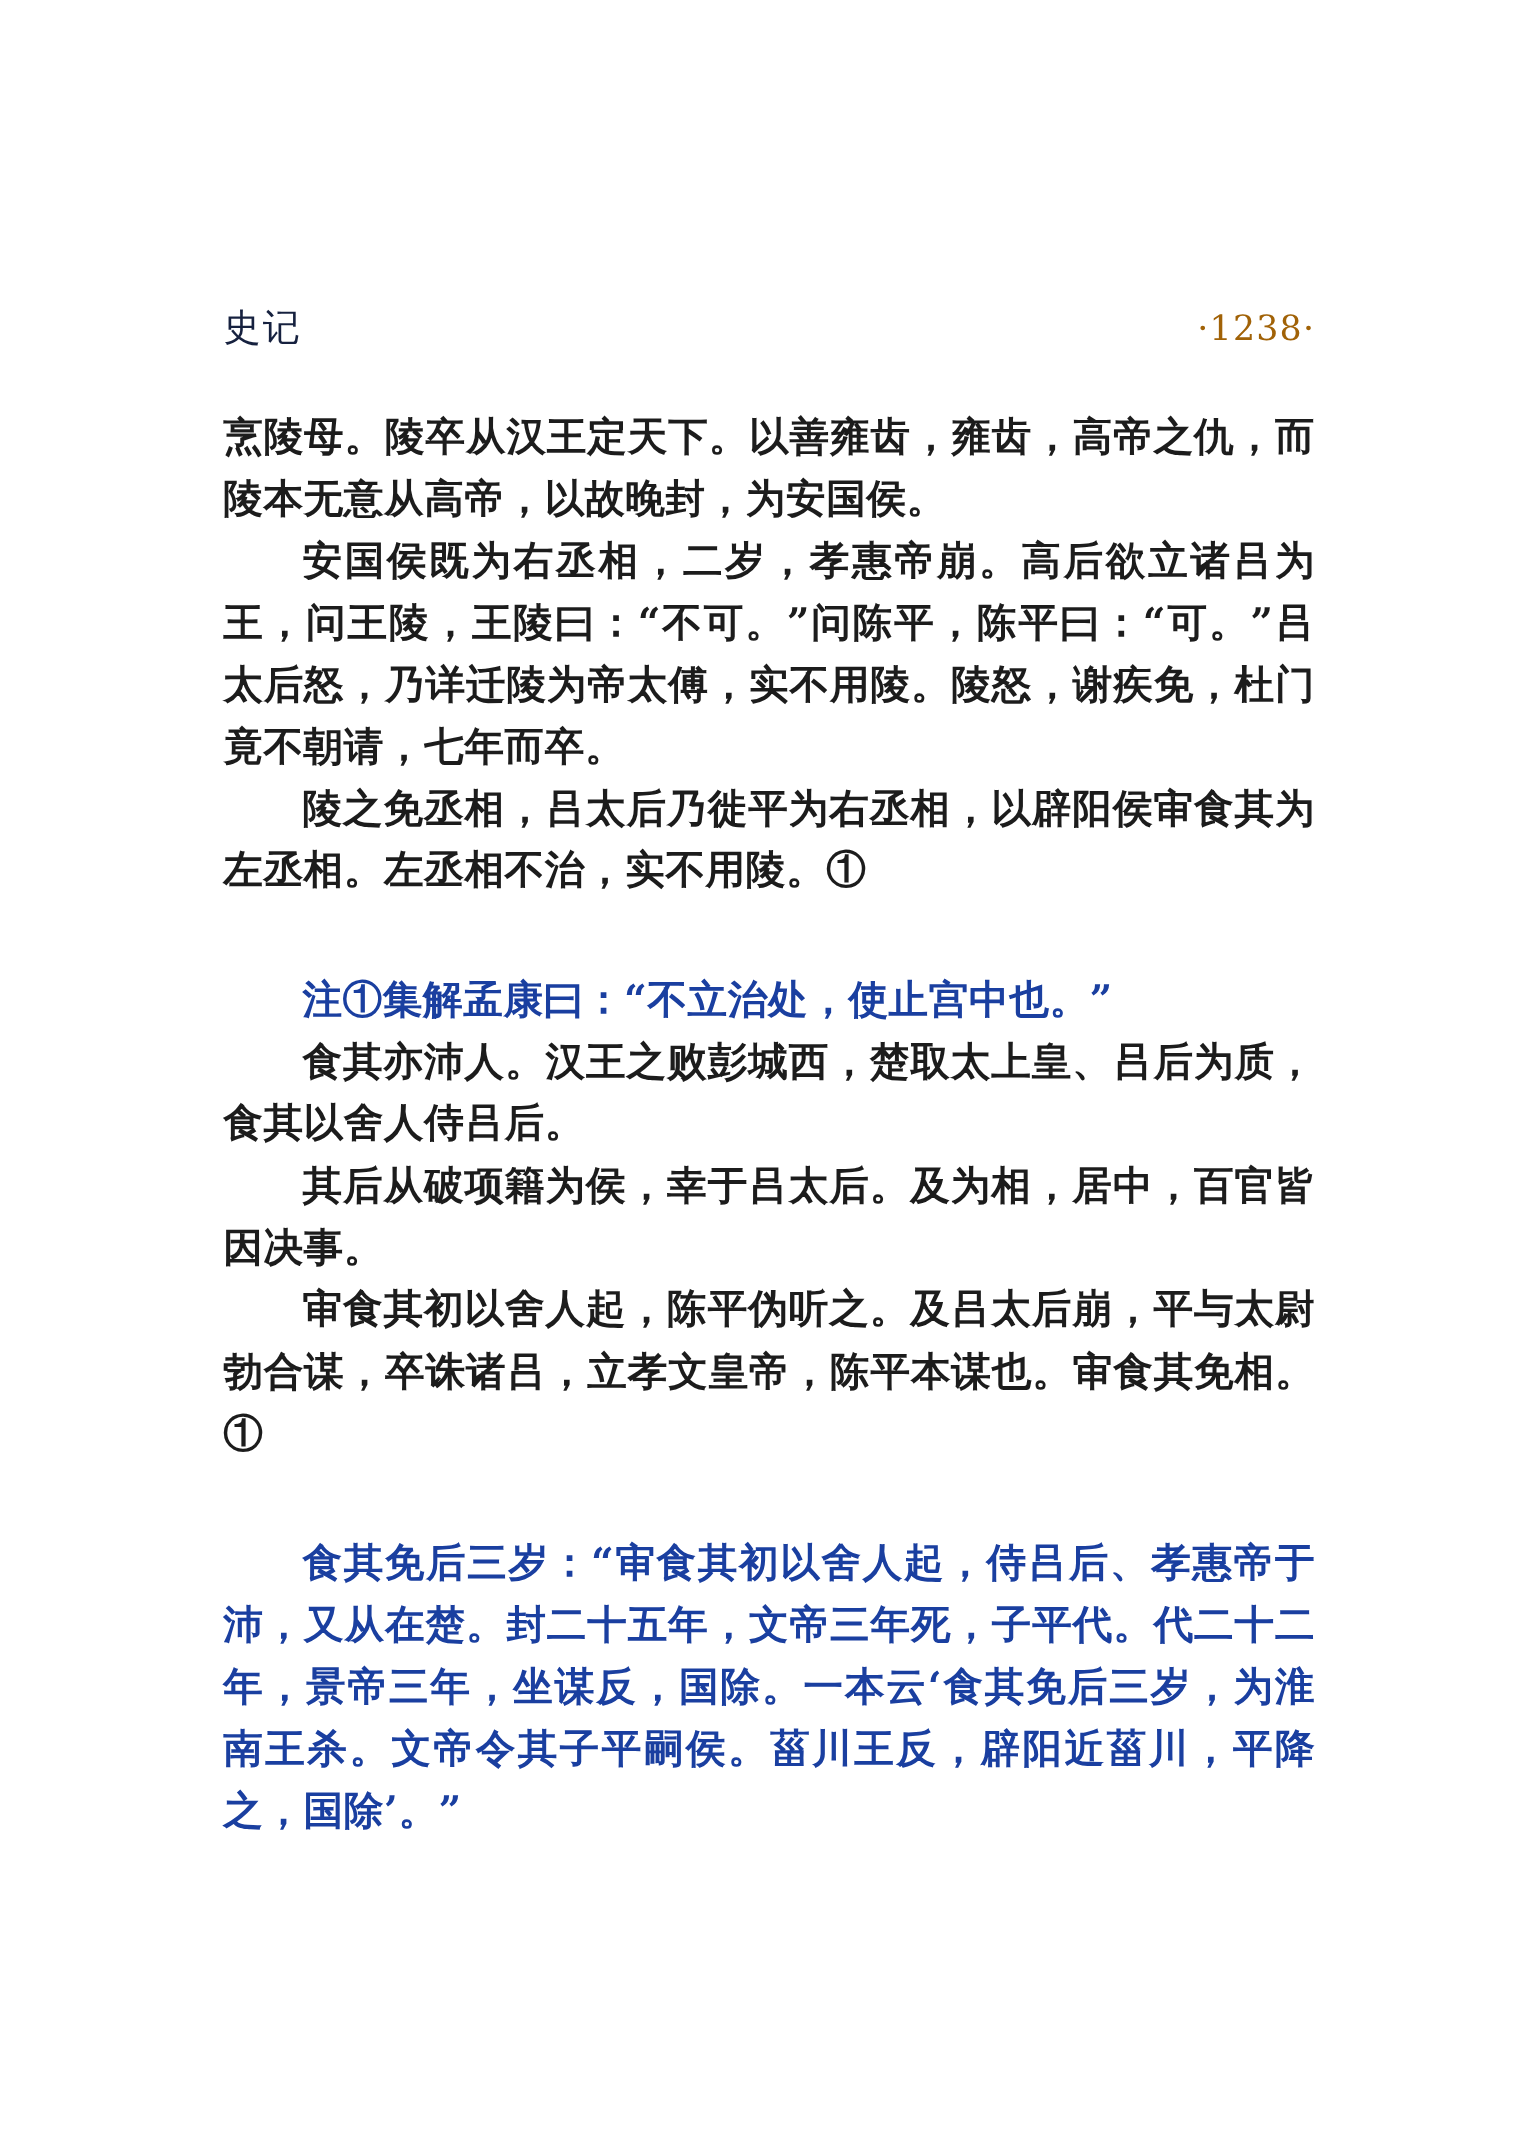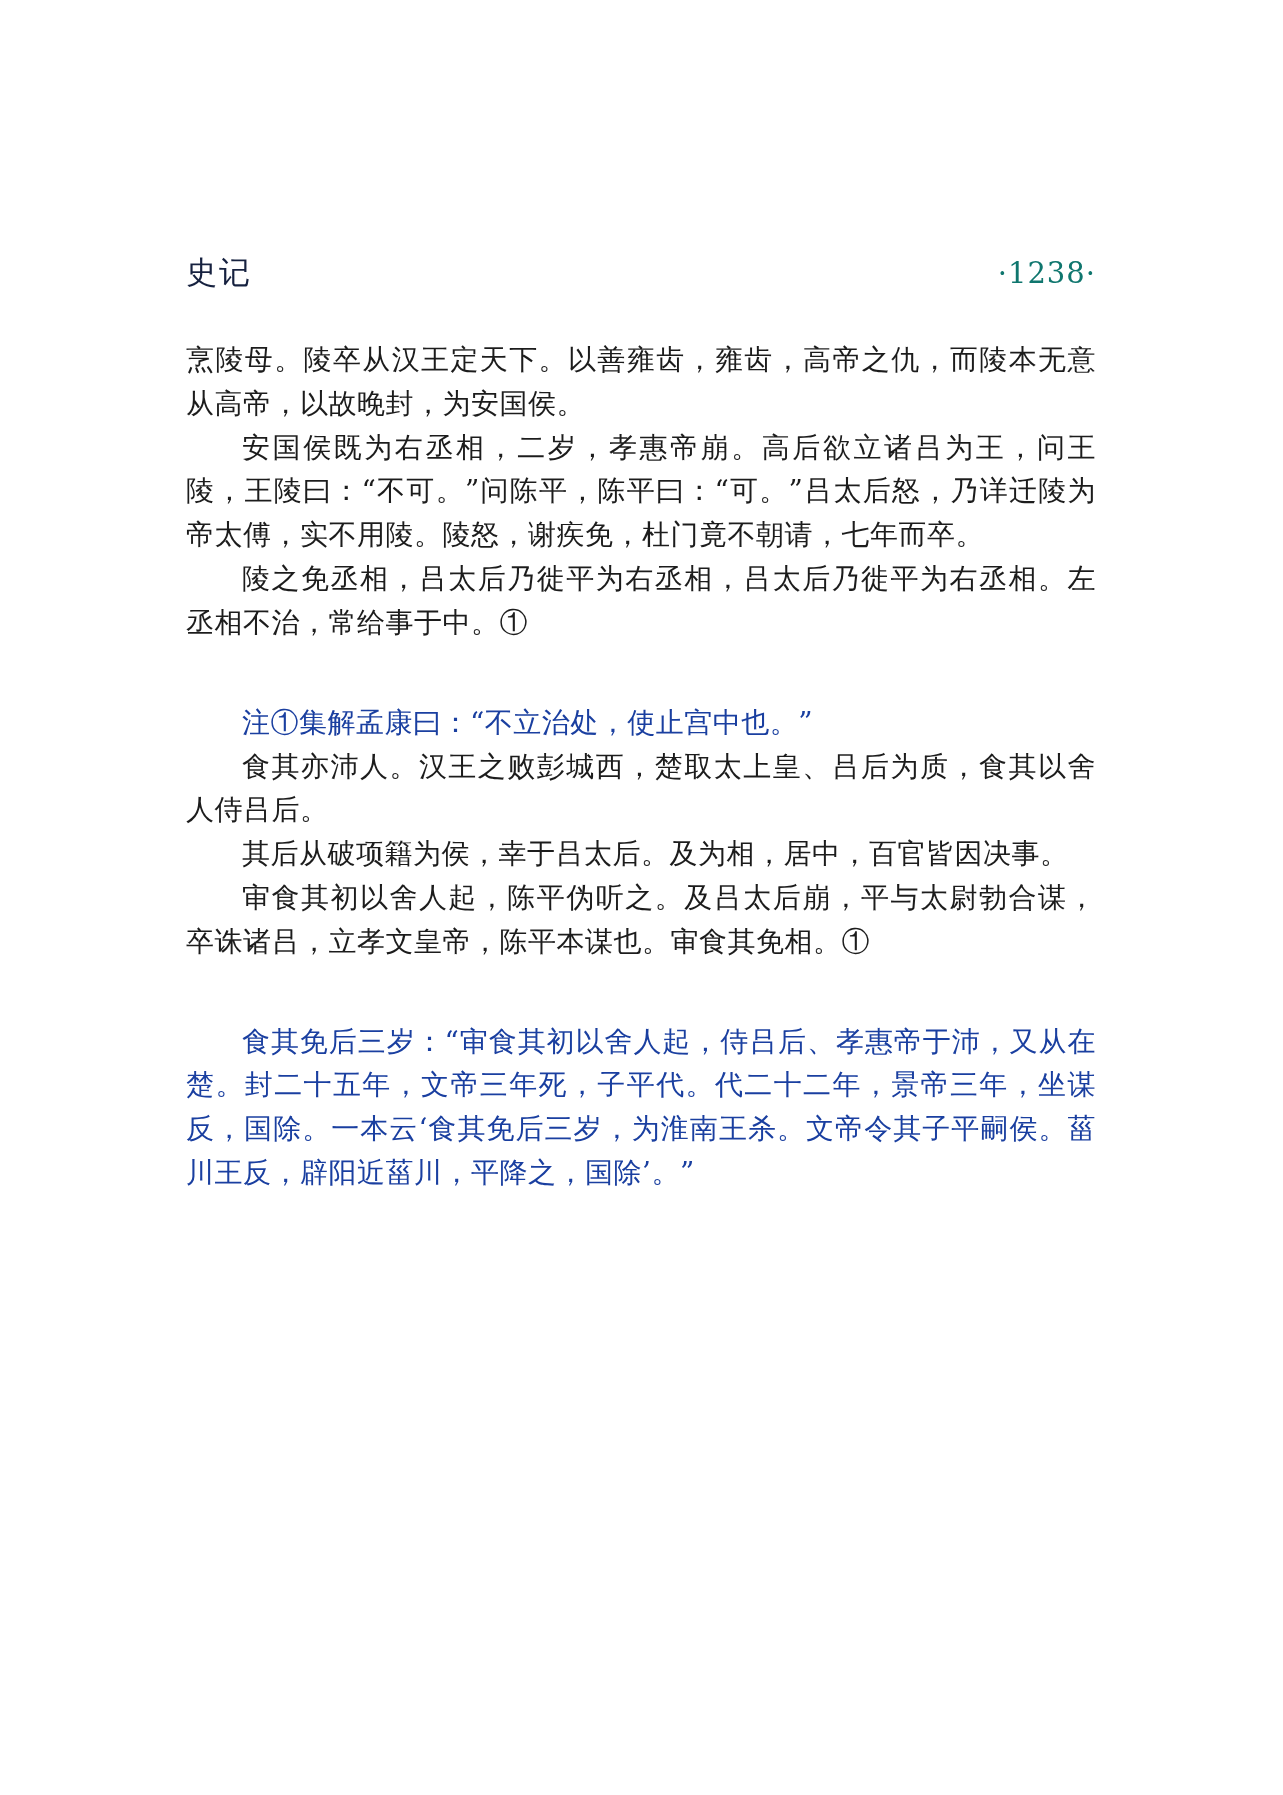--- a/index.html
+++ b/index.html
@@ -41,32 +41,33 @@
   .book-title {
     font-family: "DejaVu Serif", "Liberation Serif", serif;
     font-size: 31px;
     color: #16213f;
     letter-spacing: 2px;
     font-weight: 500;
   }
   .page-number {
     font-family: "DejaVu Serif", "Liberation Serif", serif;
     font-size: 29px;
-    color: #0f766e;
+    color: #a16207;
     letter-spacing: 1px;
   }
   
   .para {
-    font-size: 28px;
+    font-size: 33px;
     line-height: 1.565;
     letter-spacing: 0.5px;
     text-align: justify;
     text-justify: inter-ideograph;
     margin: 0;
     color: #1c1c1c;
+    font-weight: bold;
   }
   .para.indent {
     text-indent: 2em;
   }
   .note-blue {
     color: #1a3fa0;
     margin-top: 14px;
   }
   .gap-big { height: 42px; }
 </style>
@@ -77,21 +78,21 @@
   <div class="content">
 
     <div class="header-row">
       <div class="book-title">史记</div>
       <div class="page-number">·1238·</div>
     </div>
 
     <div id="paragraph-container">
         <p class="para">烹陵母。陵卒从汉王定天下。以善雍齿，雍齿，高帝之仇，而陵本无意从高帝，以故晚封，为安国侯。</p>
         <p class="para indent">安国侯既为右丞相，二岁，孝惠帝崩。高后欲立诸吕为王，问王陵，王陵曰：“不可。”问陈平，陈平曰：“可。”吕太后怒，乃详迁陵为帝太傅，实不用陵。陵怒，谢疾免，杜门竟不朝请，七年而卒。</p>
-        <p class="para indent">陵之免丞相，吕太后乃徙平为右丞相，吕太后乃徙平为右丞相。左丞相不治，常给事于中。①</p>
+        <p class="para indent">陵之免丞相，吕太后乃徙平为右丞相，以辟阳侯审食其为左丞相。左丞相不治，实不用陵。①</p>
         <div class="gap-big"></div>
         <p class="para indent note-blue">注①集解孟康曰：“不立治处，使止宫中也。”</p>
         <p class="para indent">食其亦沛人。汉王之败彭城西，楚取太上皇、吕后为质，食其以舍人侍吕后。</p>
         <p class="para indent">其后从破项籍为侯，幸于吕太后。及为相，居中，百官皆因决事。</p>
         <p class="para indent">审食其初以舍人起，陈平伪听之。及吕太后崩，平与太尉勃合谋，卒诛诸吕，立孝文皇帝，陈平本谋也。审食其免相。①</p>
         <div class="gap-big"></div>
         <p class="para indent note-blue">食其免后三岁：“审食其初以舍人起，侍吕后、孝惠帝于沛，又从在楚。封二十五年，文帝三年死，子平代。代二十二年，景帝三年，坐谋反，国除。一本云‘食其免后三岁，为淮南王杀。文帝令其子平嗣侯。菑川王反，辟阳近菑川，平降之，国除’。”</p>
       </div>
 
   </div>

